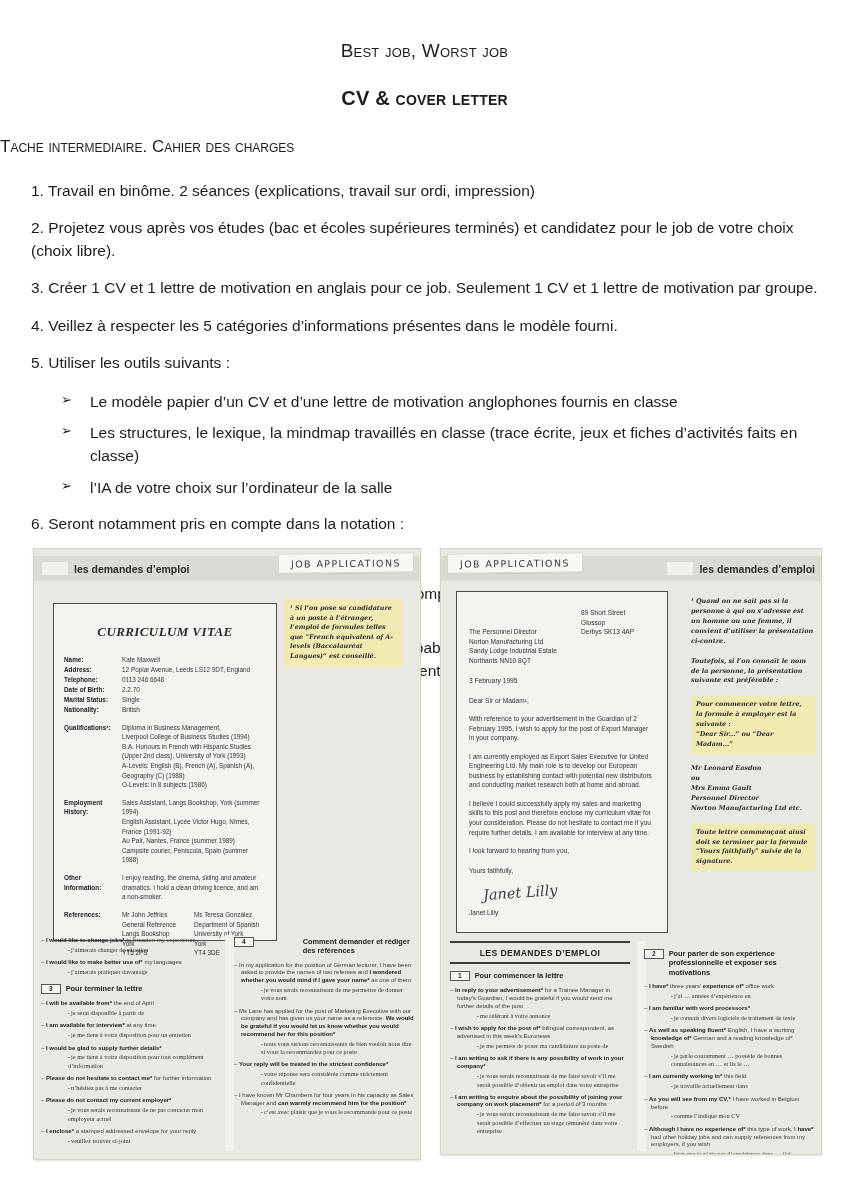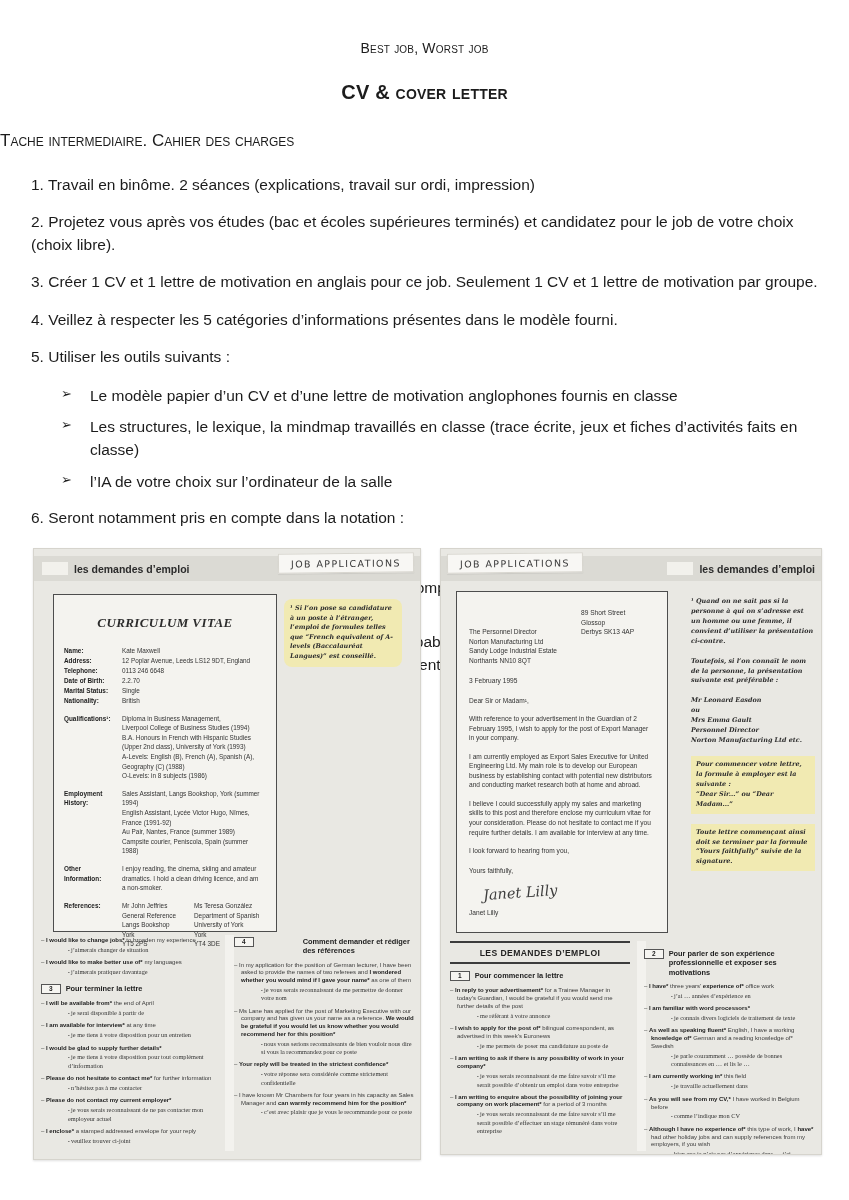--- a/index.html
+++ b/index.html
@@ -3,21 +3,21 @@
 <meta charset="utf-8">
 <style>
   * { margin:0; padding:0; box-sizing:border-box; }
   html,body { background:#ffffff; }
   .sheet {
     position:relative; width:849px; height:1200px; margin:0 auto;
     background:#ffffff; overflow:hidden; color:#1c1c1c;
     font-family:"Liberation Sans", sans-serif;
   }
   
-  .h-small { margin-top:40px; text-align:center; font-size:14px; font-variant:small-caps; letter-spacing:.2px; }
+  .h-small { margin-top:40px; text-align:center; font-size:19px; font-variant:small-caps; letter-spacing:.2px; }
   .h-main  { margin-top:25px; text-align:center; font-size:20px; font-weight:700; font-variant:small-caps; letter-spacing:.2px; }
   .h-sub   { margin-top:27px; text-align:left; font-size:17px; font-variant:small-caps; }
   
   .instr { margin:23px 30px 0 31px; font-size:15.5px; line-height:1.45; }
   .instr p { margin-bottom:15px; }
   ul.blist { list-style:none; margin:2px 0 14px 30px; }
   ul.blist li { position:relative; padding-left:29px; margin-bottom:8px; line-height:1.5; }
   ul.blist li::before { content:"\27A2"; position:absolute; left:0; top:0; font-size:13px; color:#1c1c1c; }
   
   .scans { position:absolute; top:548px; left:0; width:849px; }
@@ -111,21 +111,21 @@
 
   <div class="scans">
 
     <div class="scan" style="left:33px; top:0; width:388px; height:612px;">
       <div class="scan-head">
         <div class="tab-box" style="margin-left:8px;"></div>
         <div class="head-label">les demandes d’emploi</div>
         <div class="hand-label" style="right:6px;">JOB APPLICATIONS</div>
       </div>
 
-      <div class="box-frame cv-box" style="left:19px; top:45px; width:224px; height:338px;">
+      <div class="box-frame cv-box" style="left:19px; top:54px; width:224px; height:338px;">
         <div class="cv-title">CURRICULUM VITAE</div>
         <div class="cv-rows">
 
             <div class="cv-row">
               <span class="cv-label">Name:</span>
               <span class="cv-val">Kate Maxwell</span>
             </div>
 
             <div class="cv-row">
               <span class="cv-label">Address:</span>
@@ -188,21 +188,21 @@
 YT5 2PS</div>
             <div>Ms Teresa González
 Department of Spanish
 University of York
 York
 YT4 3DE</div>
           </span>
         </div>
       </div>
 
-      <div class="note-yellow" style="position:absolute; left:250px; top:50px; width:118px;border-radius:8px;">¹ Si l’on pose sa candidature à un poste à l’étranger, l’emploi de formules telles que “French equivalent of A-levels (Baccalauréat Langues)” est conseillé.</div>
+      <div class="note-yellow" style="position:absolute; left:250px; top:50px; width:118px;">¹ Si l’on pose sa candidature à un poste à l’étranger, l’emploi de formules telles que “French equivalent of A-levels (Baccalauréat Langues)” est conseillé.</div>
 
       <div class="gutter" style="left:191px; top:386px; width:9px; height:216px;"></div>
 
       <div class="cols" style="left:7px; top:388px; width:374px; gap:12px;">
         <div style="width:181px;">
           <div>
 
               <div class="pi">
                 <div class="pi-en"><span class="pb">I would like to change jobs*</span><span class="pn"> to broaden my experience</span></div>
                 <div class="pi-fr">j’aimerais changer de situation</div>
@@ -310,27 +310,27 @@
             <div class="l-para">I look forward to hearing from you,</div>
           </div>
         <div class="l-close">Yours faithfully,</div>
         <div class="l-sig">Janet Lilly</div>
         <div class="l-name">Janet Lilly</div>
       </div>
 
       <div style="position:absolute; left:250px; top:48px; width:124px;">
         <div class="m-note">¹ Quand on ne sait pas si la personne à qui on s’adresse est un homme ou une femme, il convient d’utiliser la présentation ci-contre.</div>
         <div class="m-note">Toutefois, si l’on connaît le nom de la personne, la présentation suivante est préférable :</div>
+        <div class="m-note m-hl">Pour commencer votre lettre, la formule à employer est la suivante :
+“Dear Sir...” ou “Dear Madam...”</div>
         <div class="m-note">Mr Leonard Easdon
 ou
 Mrs Emma Gault
 Personnel Director
 Norton Manufacturing Ltd etc.</div>
-        <div class="m-note m-hl">Pour commencer votre lettre, la formule à employer est la suivante :
-“Dear Sir...” ou “Dear Madam...”</div>
         <div class="m-note m-hl">Toute lettre commençant ainsi doit se terminer par la formule “Yours faithfully” suivie de la signature.</div>
       </div>
 
       <div class="gutter" style="left:196px; top:392px; width:9px; height:210px;"></div>
 
       <div class="cols" style="left:9px; top:392px; width:366px; gap:14px;">
         <div style="width:180px;">
           <div class="bt-title">LES DEMANDES D’EMPLOI</div>
           <div class="sec-head">
             <span class="sec-num">1</span>

